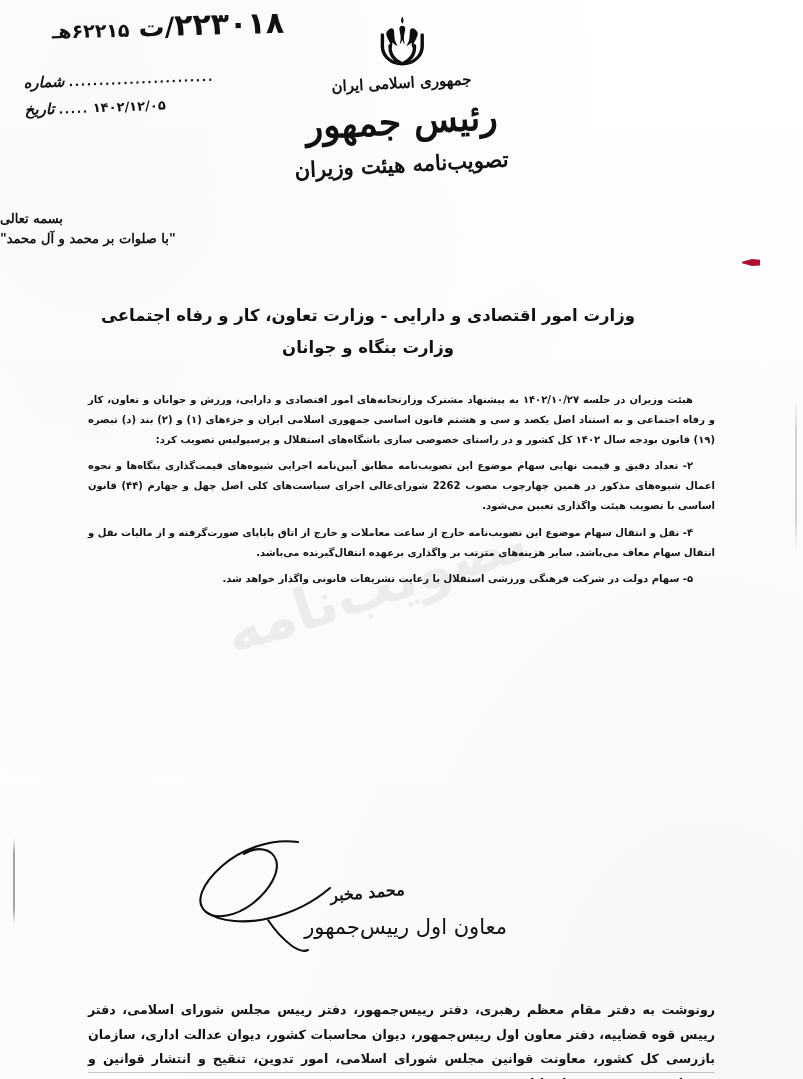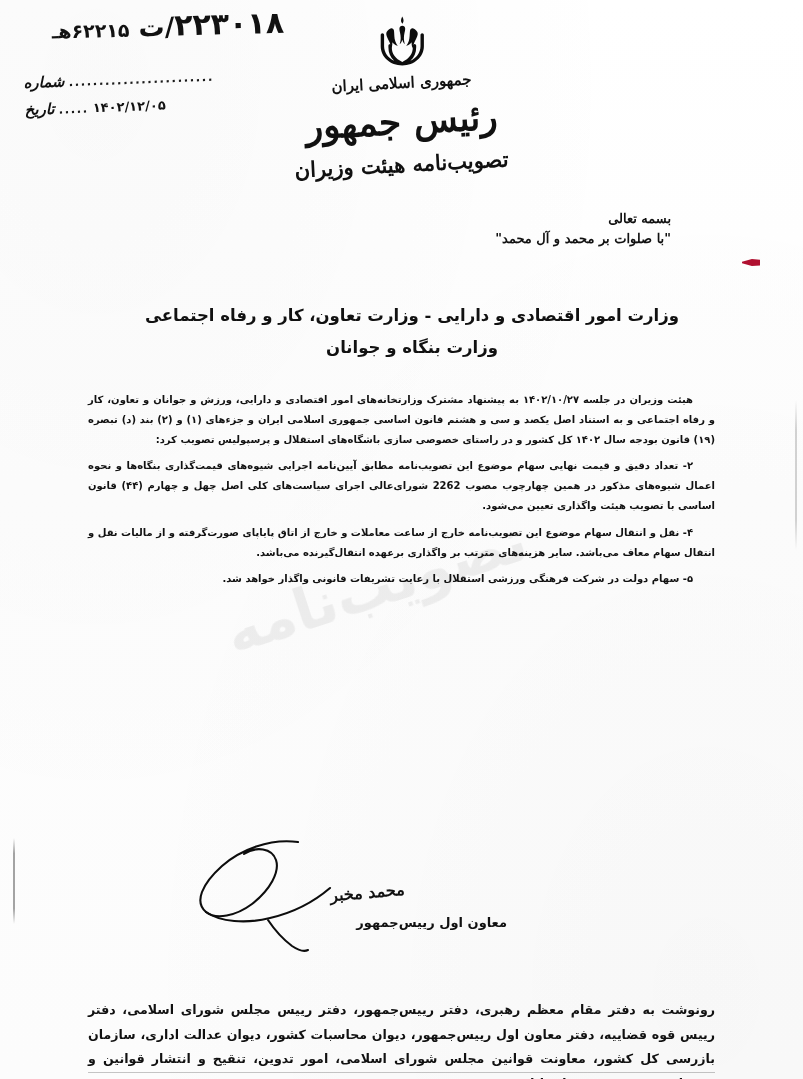--- a/index.html
+++ b/index.html
@@ -162,42 +162,41 @@
     transform: rotate(-3deg);
     letter-spacing: 0.5px;
   }
 
   
   .invocation {
     position: absolute;
     left: 0;
     top: 211px;
     width: 671px;
-    text-align: right;
+    text-align: left;
   }
   .besmeh {
     font-size: 13px;
     font-weight: 700;
     font-family: "DejaVu Serif", "Liberation Serif", serif;
   }
   .salavat {
     margin-top: 5px;
     font-size: 13px;
     font-weight: 700;
     font-family: "DejaVu Serif", "Liberation Serif", serif;
   }
 
   
   .addressees {
     position: absolute;
     left: 0;
     top: 300px;
     width: 736px;
     text-align: center;
-    padding-left: 44px;
   }
   .addressee-line {
     font-size: 16.5px;
     font-weight: 700;
     line-height: 1.95;
     letter-spacing: -0.2px;
   }
 
   
   .body-block {
@@ -238,22 +237,22 @@
     top: 47px;
     font-size: 16px;
     font-weight: 700;
     font-family: "DejaVu Serif", "Liberation Serif", serif;
     transform: rotate(-5deg);
   }
   .sig-role {
     position: absolute;
     right: 13px;
     top: 79px;
-    font-size: 13px;
-    font-weight: 700;
+    font-size: 21px;
+    font-weight: 400;
     letter-spacing: -0.2px;
   }
 
   
   .distribution {
     position: absolute;
     right: 88px;
     left: 88px;
     top: 978px;
   }

